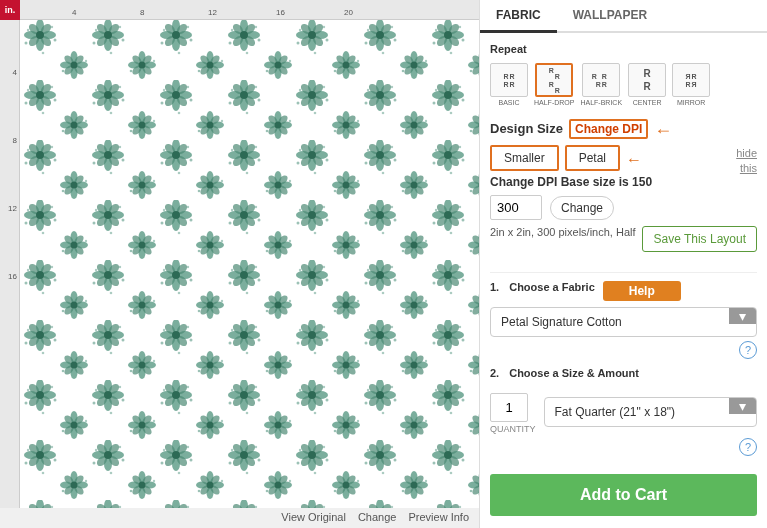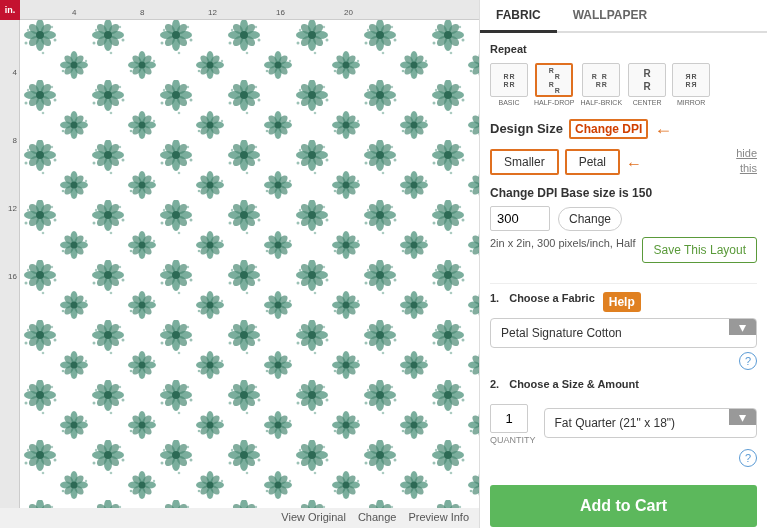--- a/index.html
+++ b/index.html
@@ -221,21 +221,21 @@
       font-weight: bold;
     }
 
     .dpi-input-row {
       display: flex;
       align-items: center;
       gap: 8px;
       margin-bottom: 6px;
     }
     .dpi-input {
-      width: 60px;
+      width: 52px;
       padding: 4px 6px;
       border: 1px solid #ccc;
       font-size: 13px;
       border-radius: 2px;
     }
     .change-btn {
       background: white;
       border: 1px solid #ccc;
       padding: 4px 10px;
       font-size: 12px;
@@ -272,21 +272,21 @@
     .choose-fabric-row {
       display: flex;
       align-items: center;
       gap: 8px;
       margin-bottom: 6px;
     }
     .help-btn {
       background: #e08020;
       color: white;
       border: none;
-      padding: 3px 6px;
+      padding: 3px 26px;
       font-size: 12px;
       font-weight: bold;
       cursor: pointer;
       border-radius: 3px;
     }
 
     .select-dropdown {
       display: flex;
       align-items: center;
       border: 1px solid #ccc;
@@ -532,21 +532,21 @@
     </div>
 
     
     <div class="design-size-row">
       <span class="design-size-label">Design Size</span>
       <span class="change-dpi-link">Change DPI</span>
       <span class="arrow-right">←</span>
     </div>
 
     
-    <div style="display:flex; align-items:flex-end; gap:4px; margin-bottom:11px; position:relative">
+    <div style="display:flex; align-items:flex-start; gap:4px; margin-bottom:0; position:relative">
       <div style="display:flex; align-items:center; gap:6px;">
         <button class="size-btn">Smaller</button>
         <button class="size-btn">Petal</button>
         <span class="arrow-right" style="font-size:16px; color:#e07020;">←</span>
       </div>
       <div style="margin-left:auto; text-align:right;">
         <span class="hide-this">hide<br>this</span>
       </div>
     </div>
 

